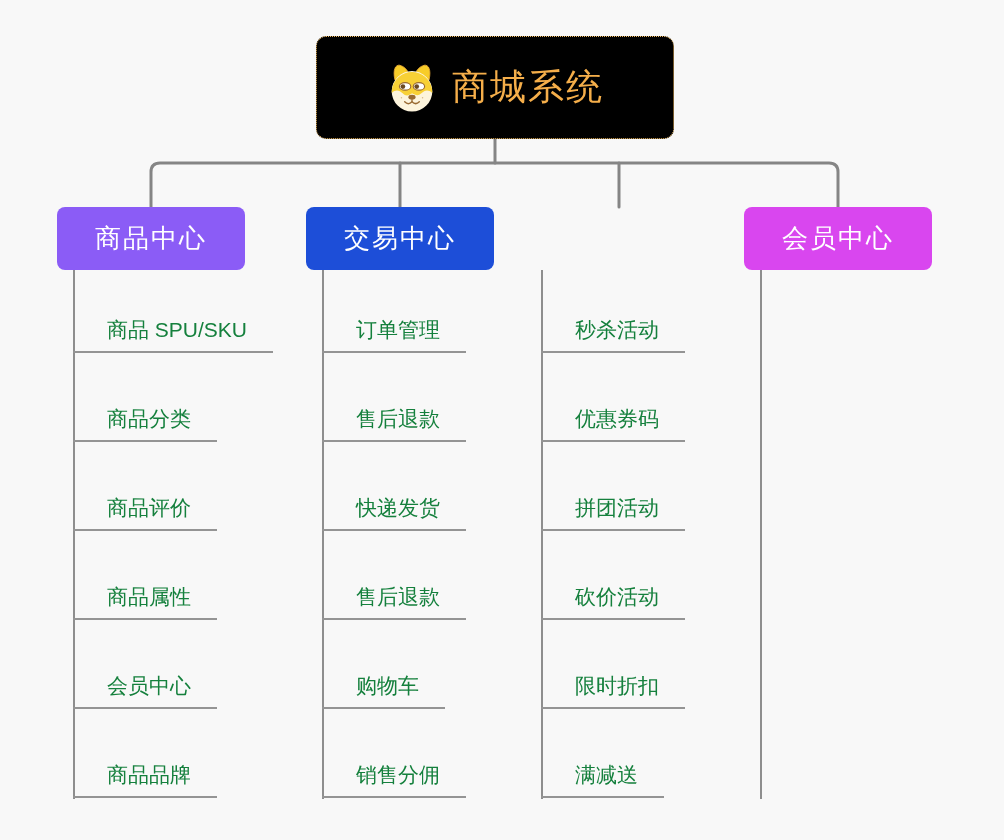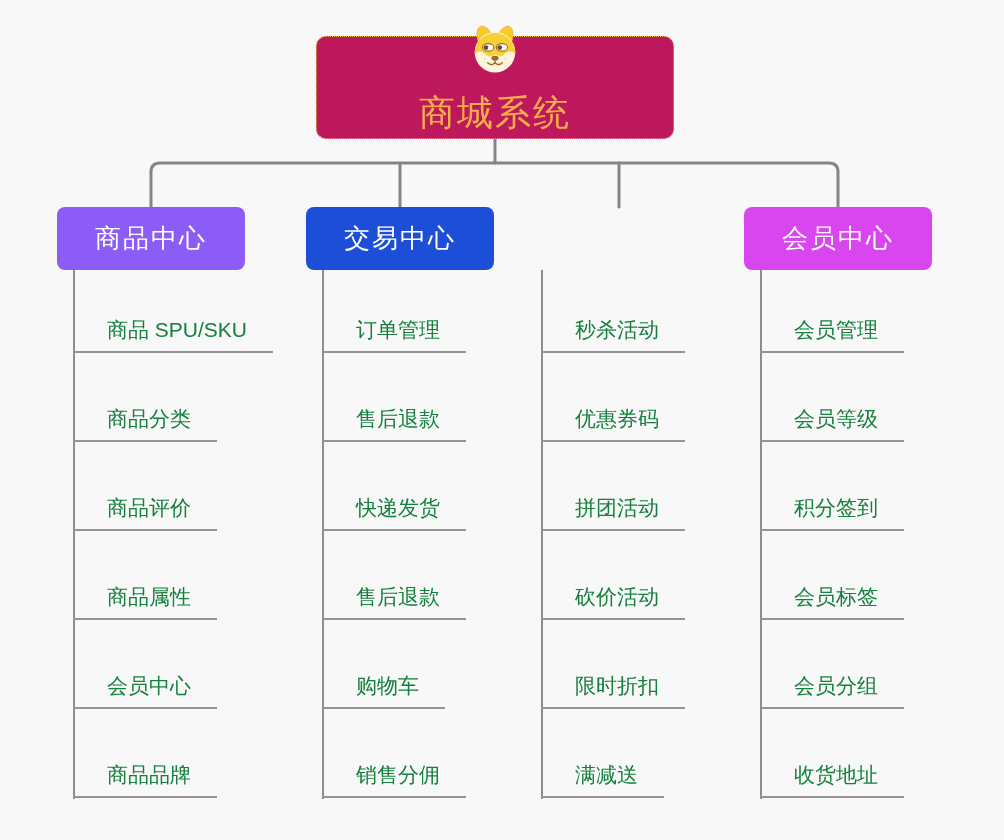--- a/index.html
+++ b/index.html
@@ -18,29 +18,28 @@
     position:absolute;
     left:0;top:0;
     width:1004px;height:840px;
     pointer-events:none;
   }
   
   .root-node{
     position:absolute;
     left:316px;top:36px;
     width:358px;height:103px;
-    background:#be185d;
+    background:#000000;
     border:1px dotted #efb95f;
     border-radius:10px;
     box-sizing:border-box;
     display:flex;
     align-items:center;
-    justify-content:flex-end;
+    justify-content:center;
     gap:14px;
-    flex-direction:column;
   }
   .root-label{
     font-size:36px;
     letter-spacing:2px;
     color:#f5ae4a;
     white-space:nowrap;
   }
   .dog-icon{width:52px;height:52px;flex:0 0 auto;}
   
   .branch-node{
@@ -165,22 +164,14 @@
 
   <div class="child-col col-2">
     <div class="leaf-node">秒杀活动</div>
     <div class="leaf-node">优惠券码</div>
     <div class="leaf-node">拼团活动</div>
     <div class="leaf-node">砍价活动</div>
     <div class="leaf-node">限时折扣</div>
     <div class="leaf-node">满减送</div>
   </div>
 
-  <div class="child-col col-3">
-    <div class="leaf-node">会员管理</div>
-    <div class="leaf-node">会员等级</div>
-    <div class="leaf-node">积分签到</div>
-    <div class="leaf-node">会员标签</div>
-    <div class="leaf-node">会员分组</div>
-    <div class="leaf-node">收货地址</div>
-  </div>
 
 </div>
 
 </body></html>

